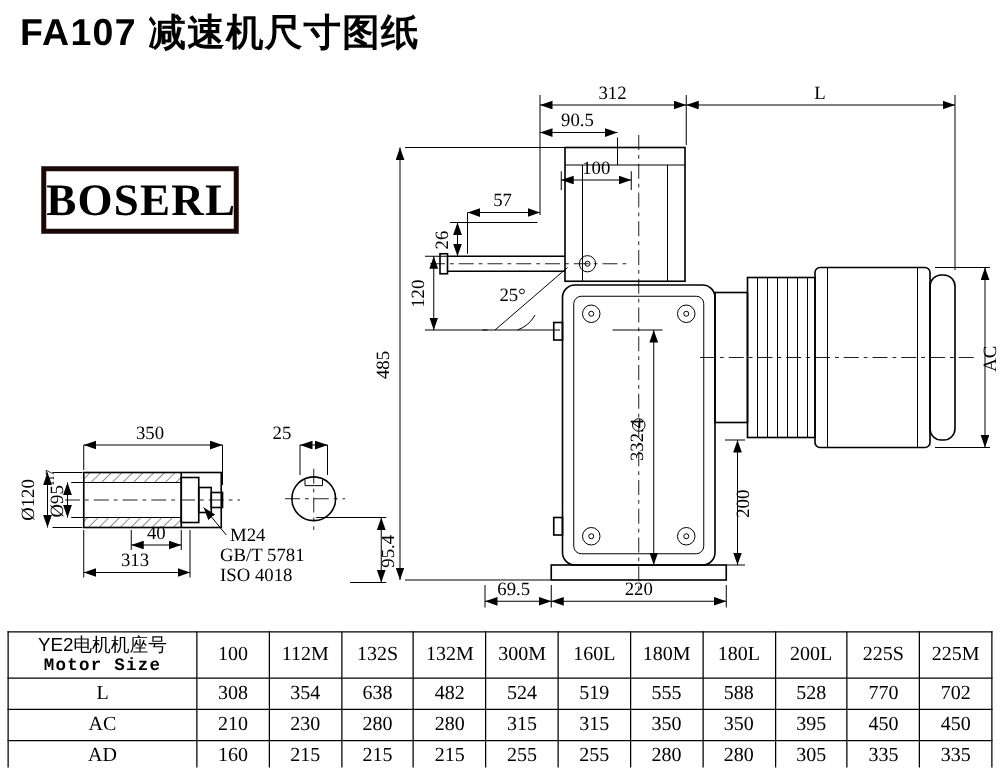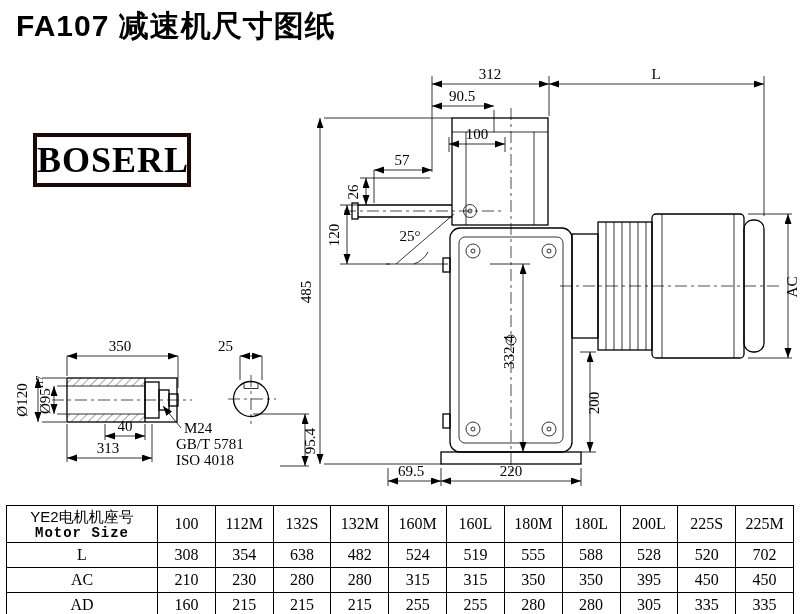--- a/index.html
+++ b/index.html
@@ -236,40 +236,40 @@
   <tbody>
       <tr class="hdr">
     <td class="c0">
       <div class="cn">YE2电机机座号</div>
       <div class="en">Motor Size</div>
     </td>
     <td>100</td>
     <td>112M</td>
     <td>132S</td>
     <td>132M</td>
-    <td>160M</td>
+    <td>300M</td>
     <td>160L</td>
     <td>180M</td>
     <td>180L</td>
     <td>200L</td>
     <td>225S</td>
     <td>225M</td>
   </tr>
   <tr>
     <td class="c0">L</td>
     <td>308</td>
     <td>354</td>
     <td>638</td>
     <td>482</td>
     <td>524</td>
     <td>519</td>
     <td>555</td>
     <td>588</td>
     <td>528</td>
-    <td>520</td>
+    <td>770</td>
     <td>702</td>
   </tr>
   <tr>
     <td class="c0">AC</td>
     <td>210</td>
     <td>230</td>
     <td>280</td>
     <td>280</td>
     <td>315</td>
     <td>315</td>

